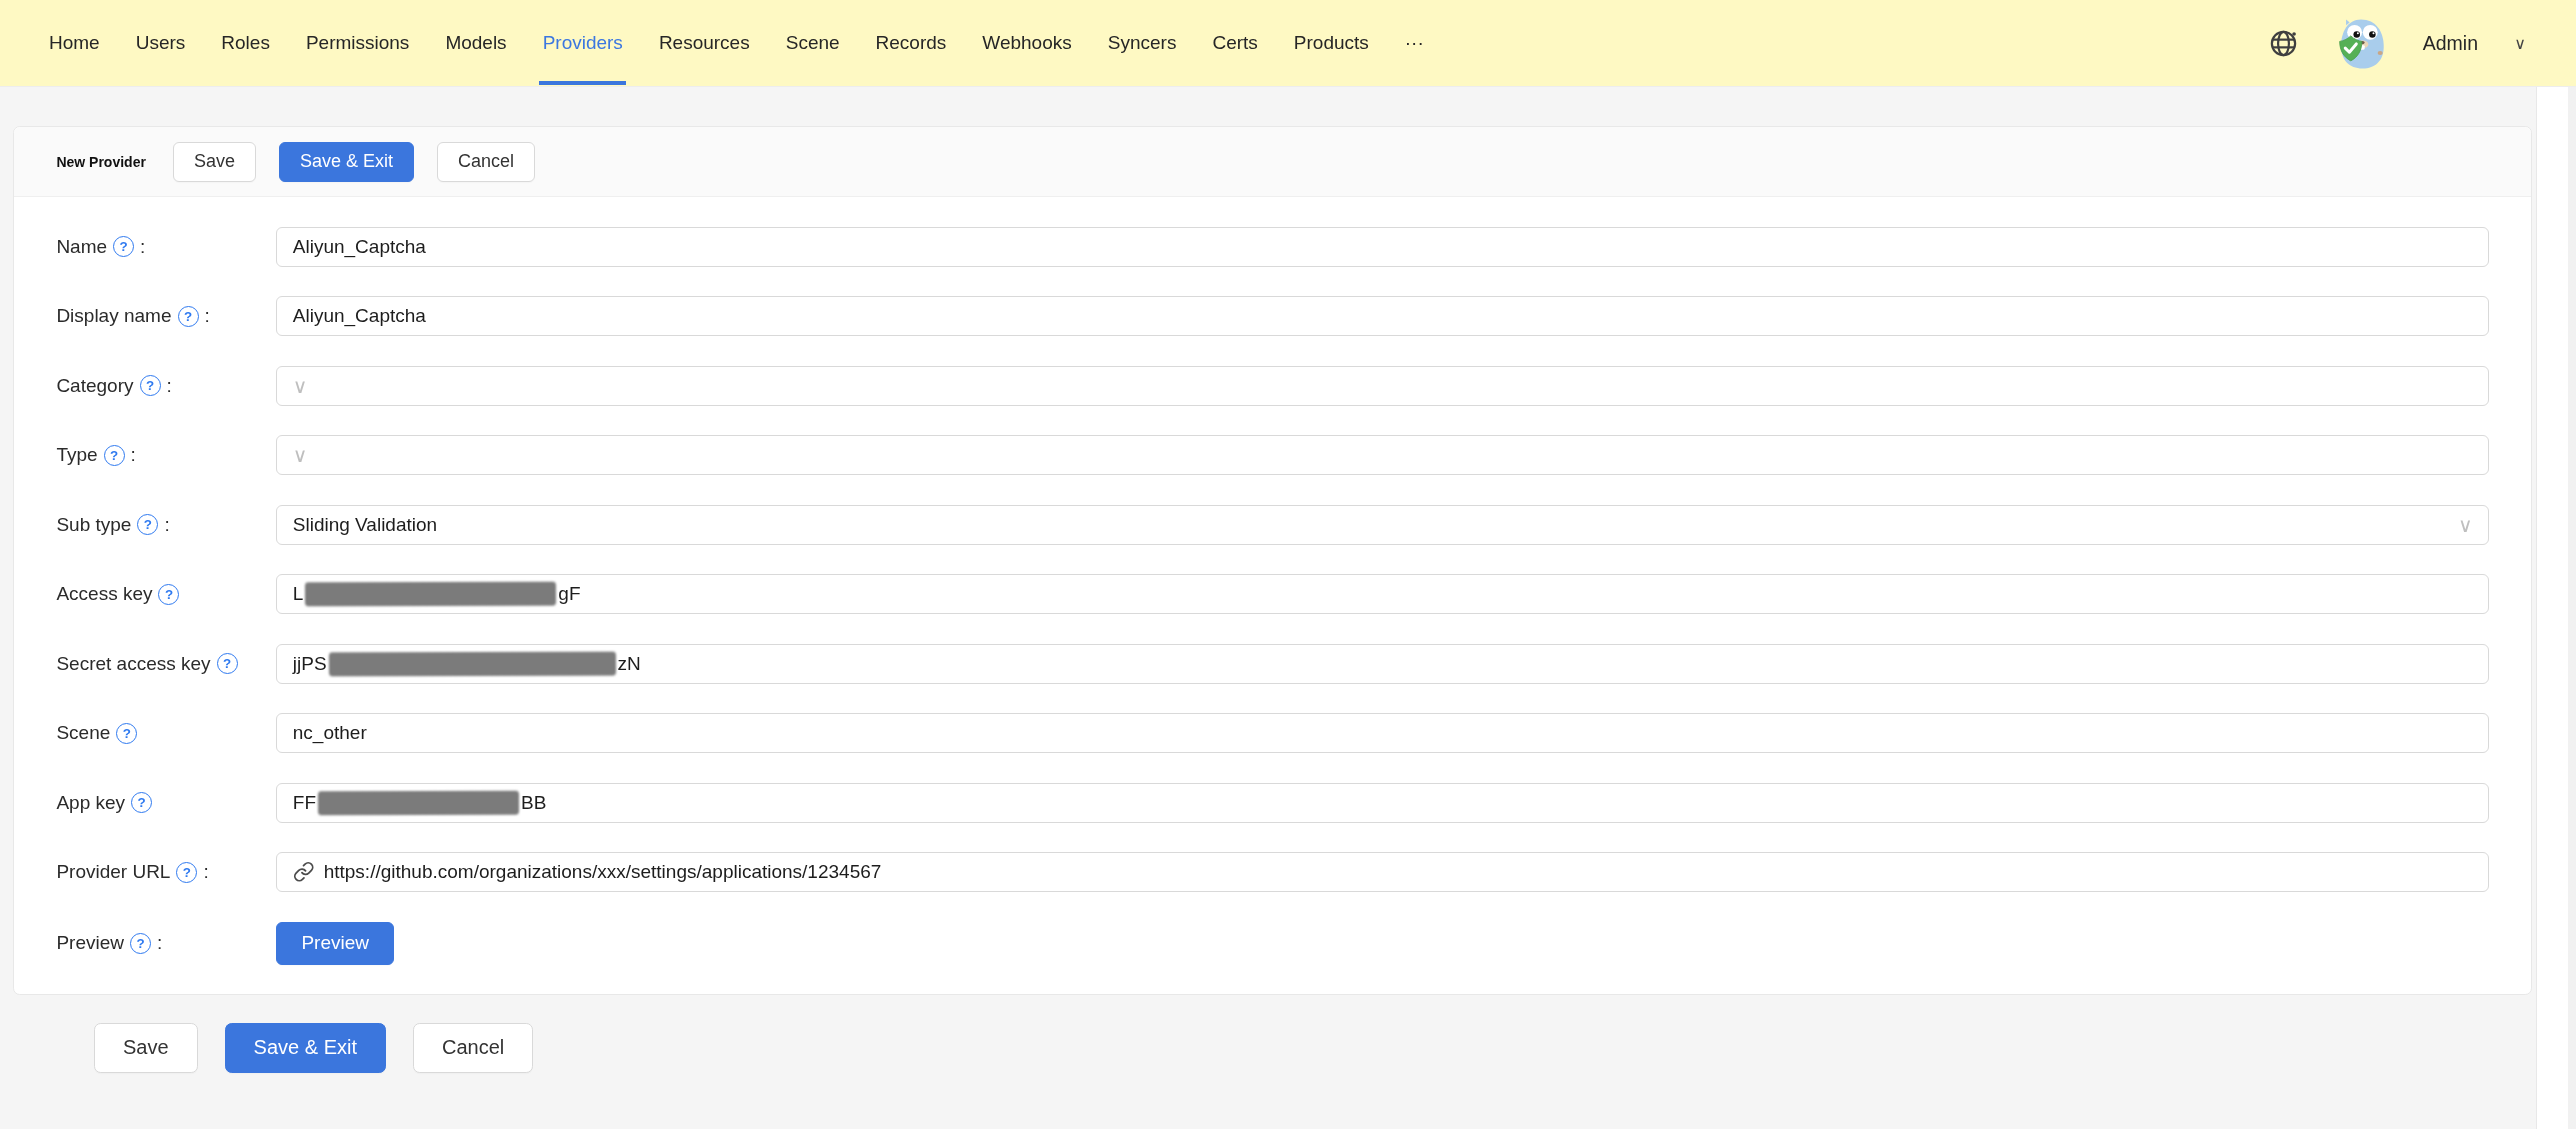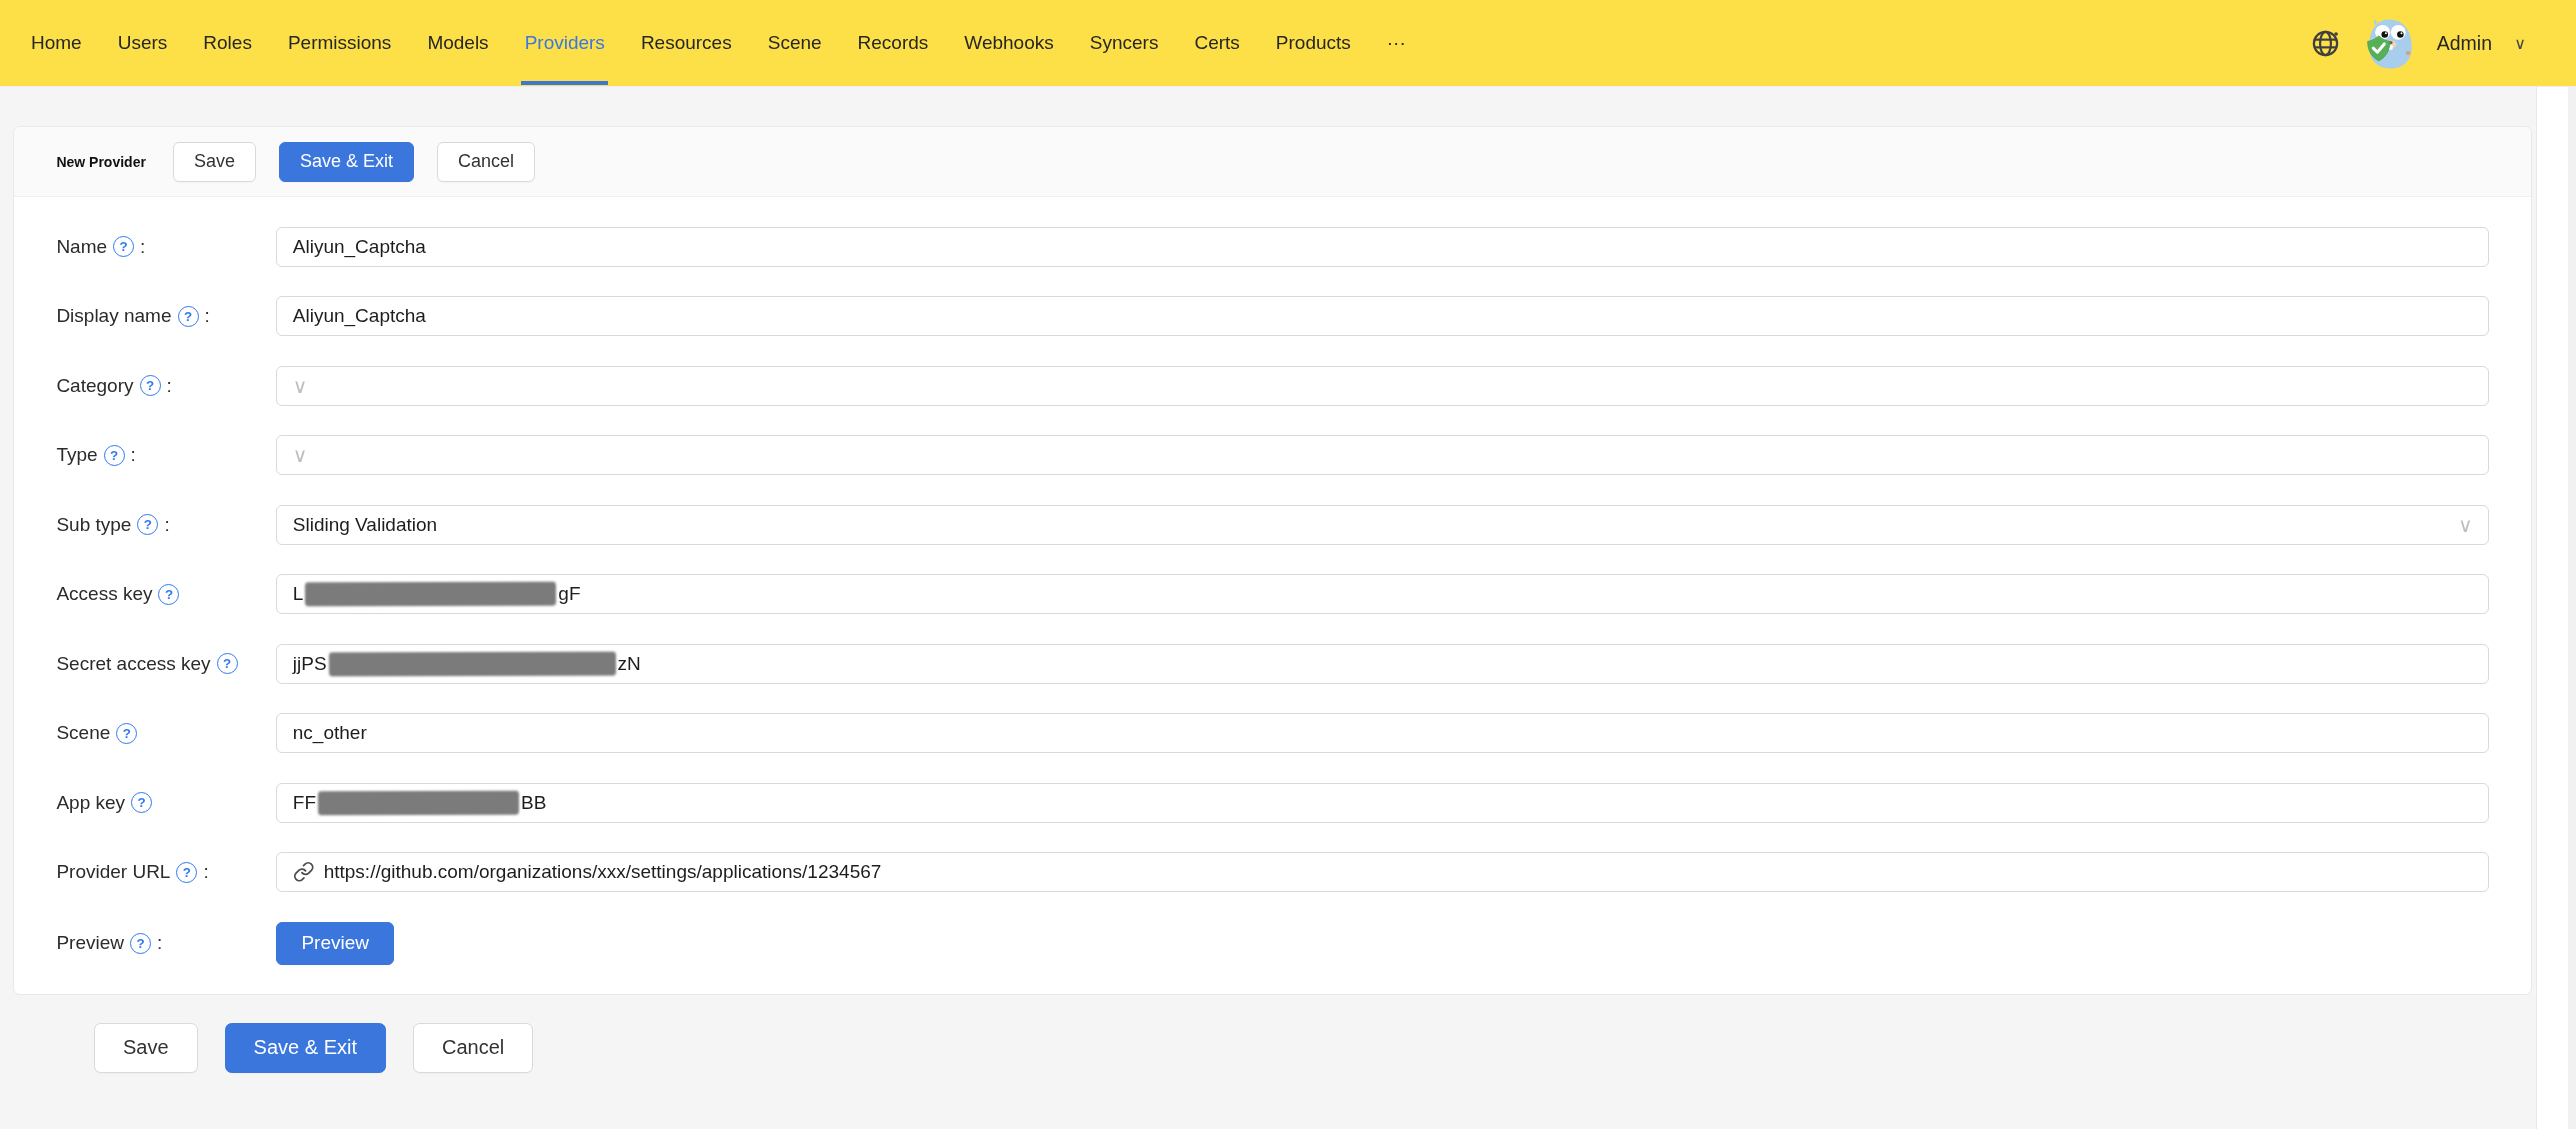--- a/index.html
+++ b/index.html
@@ -4,34 +4,34 @@
 <style>
   * { margin:0; padding:0; box-sizing:border-box; }
   html,body { width:2576px; height:1130px; }
   body {
     font-family:"Liberation Sans","DejaVu Sans",sans-serif;
     background:#f5f5f5; color:#1f1f1f; overflow:hidden; position:relative;
   }
 
   
   .topnav {
-    height:87px; background:#fde047; display:flex; align-items:center;
-    padding-left:13px; border-bottom:0.7px solid #ededed; position:relative; z-index:2;
+    height:87px; background:#fef9c3; display:flex; align-items:center;
+    padding-left:31px; border-bottom:0.7px solid #ededed; position:relative; z-index:2;
   }
   .nav-items { display:flex; align-items:stretch; height:100%; }
   .nav-item {
     display:flex; align-items:center; padding:0 18px; font-size:19px;
     color:#262626; cursor:pointer; position:relative; white-space:nowrap;
   }
   .nav-item.active { color:#3b77e0; }
   .nav-item.active::after {
     content:""; position:absolute; left:14.8px; right:14.8px; bottom:1.3px;
     height:4px; background:#3b76dd;
   }
-  .nav-right { margin-left:auto; margin-right:50px; display:flex; align-items:center; gap:21px;text-align:center; }
+  .nav-right { margin-left:auto; margin-right:50px; display:flex; align-items:center; gap:35px;text-align:center; }
   .globe { width:31px; height:31px; display:block; }
   .avatar { width:54px; height:54px; display:block; }
   .admin-name { font-size:19.5px; color:#262626; }
   .chev-sm { font-size:16px; color:#454545; margin-left:1.3px; }
 
   
   .page { position:absolute; top:88px; left:0; width:2536px; bottom:0; }
   .card {
     margin:38px 4px 0 13.4px; background:#fff; border:0.7px solid #e8e8e8;
     border-radius:6.7px;

